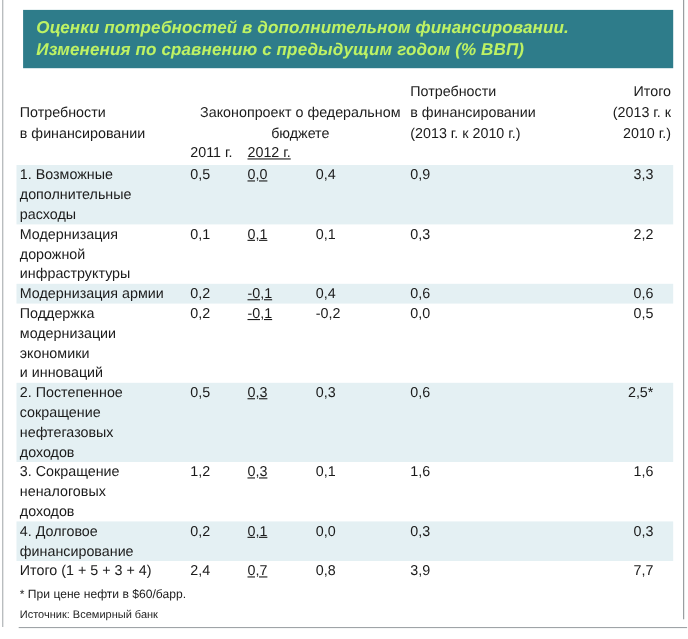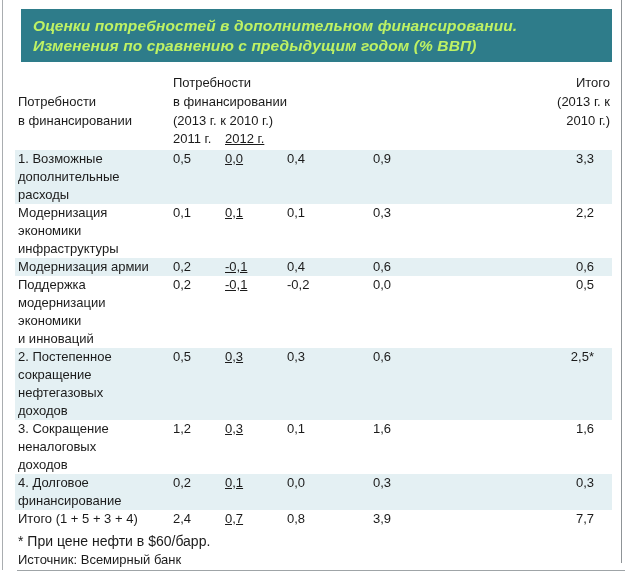--- a/index.html
+++ b/index.html
@@ -40,41 +40,43 @@
   .c-v3{width:86px;}
   .c-v4{width:141px;}
   .c-total{flex:1;text-align:right;box-sizing:border-box;padding-right:18px;}
 
   .h-label{width:158px;box-sizing:border-box;padding-left:3px;white-space:pre-line;}
   .h-group{width:200px;text-align:center;white-space:pre-line;}
   .h-needs{width:141px;white-space:pre-line;}
   .h-total{flex:1;text-align:right;white-space:pre-line;box-sizing:border-box;padding-right:2px;}
   .y-spacer{width:158px;}
 
-  .footnote{margin-top:6px;padding-left:3px;font-size:14px;line-height:14px;}
-  .source{margin-top:4px;padding-left:3px;font-size:13px;line-height:15px;}
+  .footnote{margin-top:6px;padding-left:3px;font-size:11px;line-height:14px;}
+  .source{margin-top:4px;padding-left:3px;font-size:10px;line-height:15px;}
 </style>
 </head>
 <body>
 
 <div class="page">
   <div class="frame-left"></div>
   <div class="frame-right"></div>
   <div class="frame-bottom"></div>
 
   <div class="title-bar">
     <div class="title-text">Оценки потребностей в дополнительном финансировании.
 Изменения по сравнению с предыдущим годом (% ВВП)</div>
   </div>
 
   <div class="table">
 
     <div class="hrow">
       <div class="h-label">Потребности
 в финансировании</div>
+      <div class="h-group">Законопроект о федеральном
+бюджете</div>
       <div class="h-needs">Потребности
 в финансировании
 (2013 г. к 2010 г.)</div>
       <div class="h-total">Итого
 (2013 г. к
 2010 г.)</div>
     </div>
 
     <div class="yrow">
       <div class="y-spacer"></div>
@@ -88,21 +90,21 @@
 расходы</div>
       <div class="c-v1">0,5</div>
       <div class="c-v2">0,0</div>
       <div class="c-v3">0,4</div>
       <div class="c-v4">0,9</div>
       <div class="c-total">3,3</div>
     </div>
 
     <div class="row">
       <div class="c-label">Модернизация
-экономики
+дорожной
 инфраструктуры</div>
       <div class="c-v1">0,1</div>
       <div class="c-v2">0,1</div>
       <div class="c-v3">0,1</div>
       <div class="c-v4">0,3</div>
       <div class="c-total">2,2</div>
     </div>
 
     <div class="row shaded">
       <div class="c-label">Модернизация армии</div>

